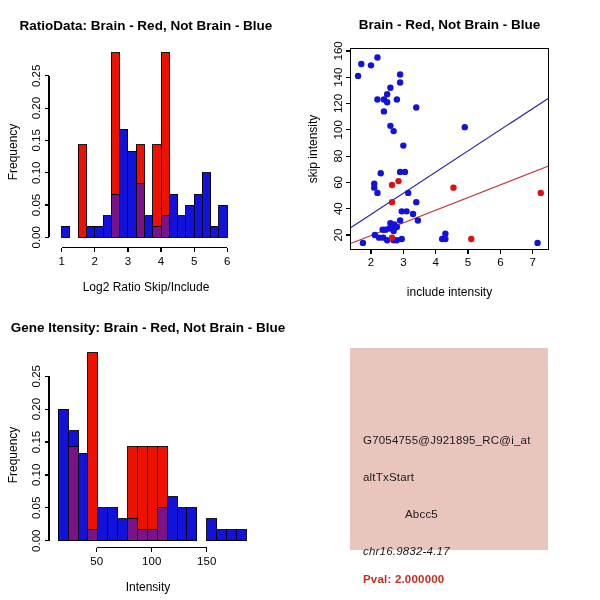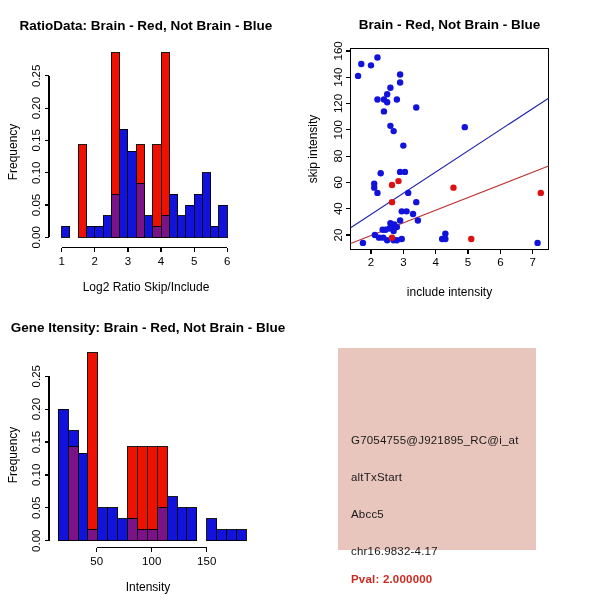--- a/index.html
+++ b/index.html
@@ -1,20 +1,20 @@
 <!DOCTYPE html>
 <html><head>
 <meta charset="utf-8">
 <style>
   html,body{margin:0;padding:0;background:#ffffff;}
   #screen{position:relative;width:600px;height:600px;background:#ffffff;overflow:hidden;
           font-family:"Liberation Sans", sans-serif;}
   .panel{position:absolute;width:300px;height:300px;}
   #info-panel{left:300px;top:300px;}
-  .info-card{position:absolute;left:38px;top:48px;width:198px;height:202px;}
+  .info-card{position:absolute;left:50px;top:48px;width:198px;height:202px;}
   .info-line{position:absolute;left:13px;font-size:11.5px;white-space:nowrap;letter-spacing:0.2px;}
 </style>
 </head>
 <body>
 
 <div id="screen">
   <svg id="svg-ratio_hist" class="panel" style="left:0;top:0" width="300" height="300">
       <g shape-rendering="crispEdges">
         <rect x="78.25" y="144.92200000000003" width="8.275000000000006" height="92.37799999999999" fill="#ee1100" stroke="#000" stroke-width="0.9"></rect>
         <rect x="111.35" y="52.54400000000004" width="8.275000000000006" height="184.75599999999997" fill="#ee1100" stroke="#000" stroke-width="0.9"></rect>
@@ -239,18 +239,18 @@
       </g>
       <text x="148" y="32" font-size="13.5" text-anchor="middle" fill="#000" font-family="&quot;Liberation Sans&quot;, sans-serif" font-weight="bold">Gene Itensity: Brain - Red, Not Brain - Blue</text>
       <text x="148" y="291" font-size="12" text-anchor="middle" fill="#000" font-family="&quot;Liberation Sans&quot;, sans-serif">Intensity</text>
       <text x="17" y="155" font-size="12" text-anchor="middle" fill="#000" font-family="&quot;Liberation Sans&quot;, sans-serif" transform="rotate(-90 17 155)">Frequency</text>
     </svg>
 
   <div id="info-panel" class="panel">
     <div class="info-card" id="info-card" style="background: rgb(233, 198, 189);">
       <div class="info-line" style="top: 86px; color: rgb(26, 26, 26);">G7054755@J921895_RC@i_at</div>
       <div class="info-line" style="top: 123px; color: rgb(26, 26, 26);">altTxStart</div>
-      <div class="info-line" style="top: 160px; color: rgb(26, 26, 26);">Abcc5</div>
-      <div class="info-line" style="top: 197px; color: rgb(26, 26, 26);">chr16.9832-4.17</div>
+      <div class="info-line" style="top: 160px; color: rgb(26, 26, 26); margin-left: 42px;">Abcc5</div>
+      <div class="info-line" style="top: 197px; color: rgb(26, 26, 26); font-style: italic;">chr16.9832-4.17</div>
       <div class="info-line" style="top: 225px; color: rgb(204, 42, 31); font-weight: bold;">Pval: 2.000000</div>
     </div>
   </div>
 </div>
 
 </body></html>

